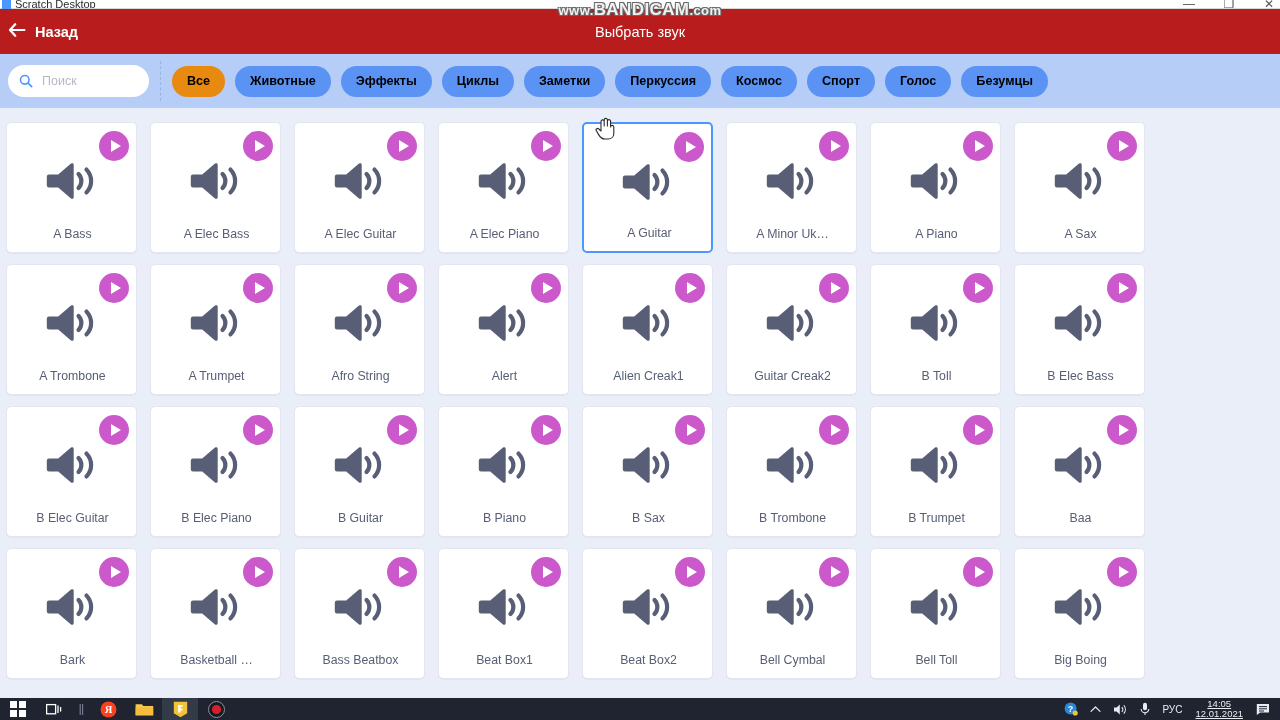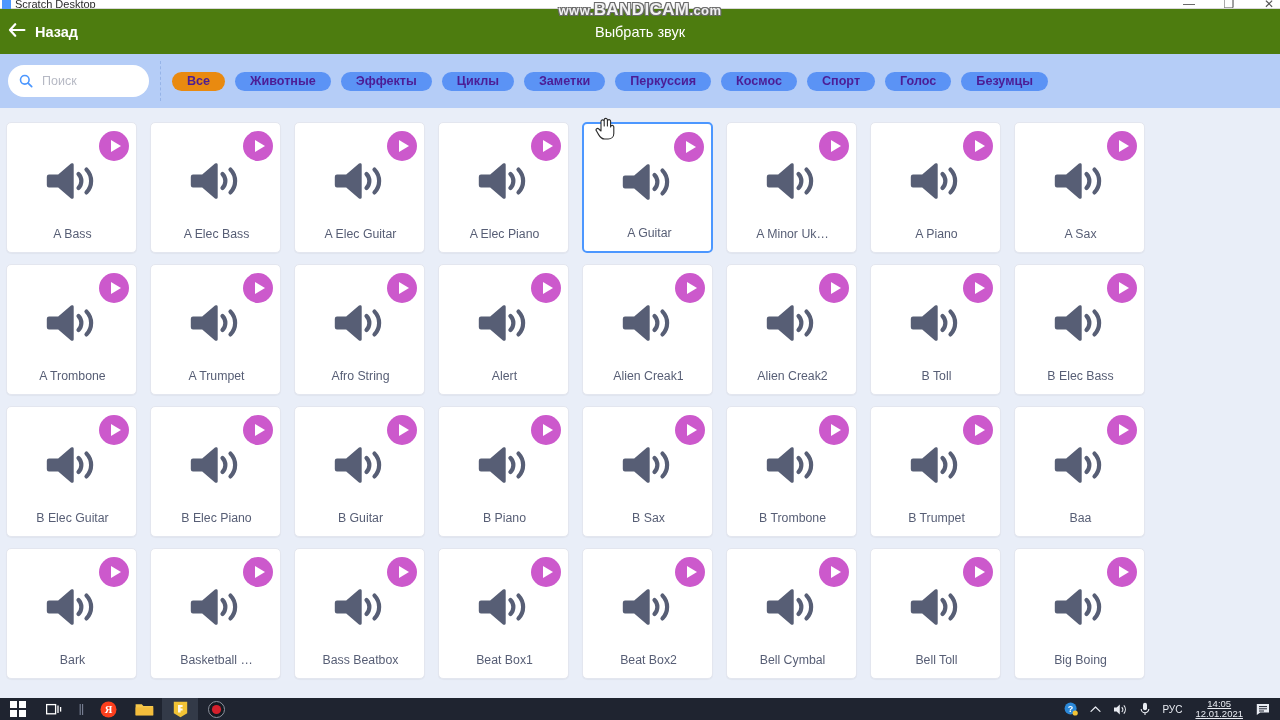--- a/index.html
+++ b/index.html
@@ -26,21 +26,21 @@
   }
   .tb-controls {
     position: absolute; right: 4px; top: 0; display: flex; gap: 26px;
     font-size: 12px; color: #555; line-height: 9px;
   }
   .tb-btn { width: 14px; text-align: center; overflow: hidden; }
 
   
   .modal-header {
     position: absolute; top: 9px; left: 0; width: 1280px; height: 45px;
-    background: #4d7c0f; color: #fff;
+    background: #b91c1c; color: #fff;
   }
   .back-btn {
     position: absolute; left: 8px; top: 0; height: 45px;
     display: flex; align-items: center; gap: 9px;
     font-size: 14.5px; font-weight: bold; color: #fff; cursor: pointer;
   }
   .back-arrow { font-size: 17px; line-height: 1; display:block; }
   .modal-title {
     position: absolute; left: 0; top: 0; width: 1280px; height: 45px;
     display: flex; align-items: center; justify-content: center;
@@ -76,22 +76,22 @@
     border: none; outline: none; background: transparent;
     font-family: "Liberation Sans", sans-serif;
     font-size: 12.5px; color: #575e75; margin-left: 9px; width: 96px;
   }
   .search-input::placeholder { color: #b6b9c4; }
   .divider {
     width: 0; height: 40px; border-left: 1px dashed #96b4e8; margin: 0 11px 0 11px;
   }
   .chips { display: flex; align-items: center; gap: 10px; }
   .chip {
-    height: 19px; padding: 0 15px; border-radius: 16px;
-    background: #5b93f5; color: #4c1d95;
+    height: 31px; padding: 0 15px; border-radius: 16px;
+    background: #5b93f5; color: #000000;
     font-size: 12.6px; font-weight: bold;
     display: flex; align-items: center; justify-content: center;
     cursor: pointer; white-space: nowrap;
   }
   .chip.active { background: #e98a10; }
 
   
   .grid-area {
     position: absolute; top: 108px; left: 0; width: 1172px; height: 592px;
     background: #e9eef8; overflow: hidden;
@@ -419,21 +419,21 @@
           <div class="card-icon">
             <svg width="52" height="40" viewBox="0 0 52 40" aria-hidden="true">
               <path d="M3 13.5 h9.2 L25 2.6 a1.6 1.6 0 0 1 2.7 1.2 v32.4 a1.6 1.6 0 0 1 -2.7 1.2L12.2 26.5 H3 a2.2 2.2 0 0 1 -2.2 -2.2 v-8.6 A2.2 2.2 0 0 1 3 13.5 Z" fill="#575e75"></path>
               <path d="M32.5 13 a10 10 0 0 1 0 14" stroke="#575e75" stroke-width="4.2" fill="none" stroke-linecap="round"></path>
               <path d="M40.5 8.6 a16.4 16.4 0 0 1 0 22.8" stroke="#575e75" stroke-width="4.2" fill="none" stroke-linecap="round"></path>
             </svg>
           </div>
           <div class="play-badge">
             <div class="play-tri"></div>
           </div>
-          <div class="card-label">Alien Creak2</div>
+          <div class="card-label">Guitar Creak2</div>
         </div>
         <div class="card">
           <div class="card-icon">
             <svg width="52" height="40" viewBox="0 0 52 40" aria-hidden="true">
               <path d="M3 13.5 h9.2 L25 2.6 a1.6 1.6 0 0 1 2.7 1.2 v32.4 a1.6 1.6 0 0 1 -2.7 1.2L12.2 26.5 H3 a2.2 2.2 0 0 1 -2.2 -2.2 v-8.6 A2.2 2.2 0 0 1 3 13.5 Z" fill="#575e75"></path>
               <path d="M32.5 13 a10 10 0 0 1 0 14" stroke="#575e75" stroke-width="4.2" fill="none" stroke-linecap="round"></path>
               <path d="M40.5 8.6 a16.4 16.4 0 0 1 0 22.8" stroke="#575e75" stroke-width="4.2" fill="none" stroke-linecap="round"></path>
             </svg>
           </div>
           <div class="play-badge">

